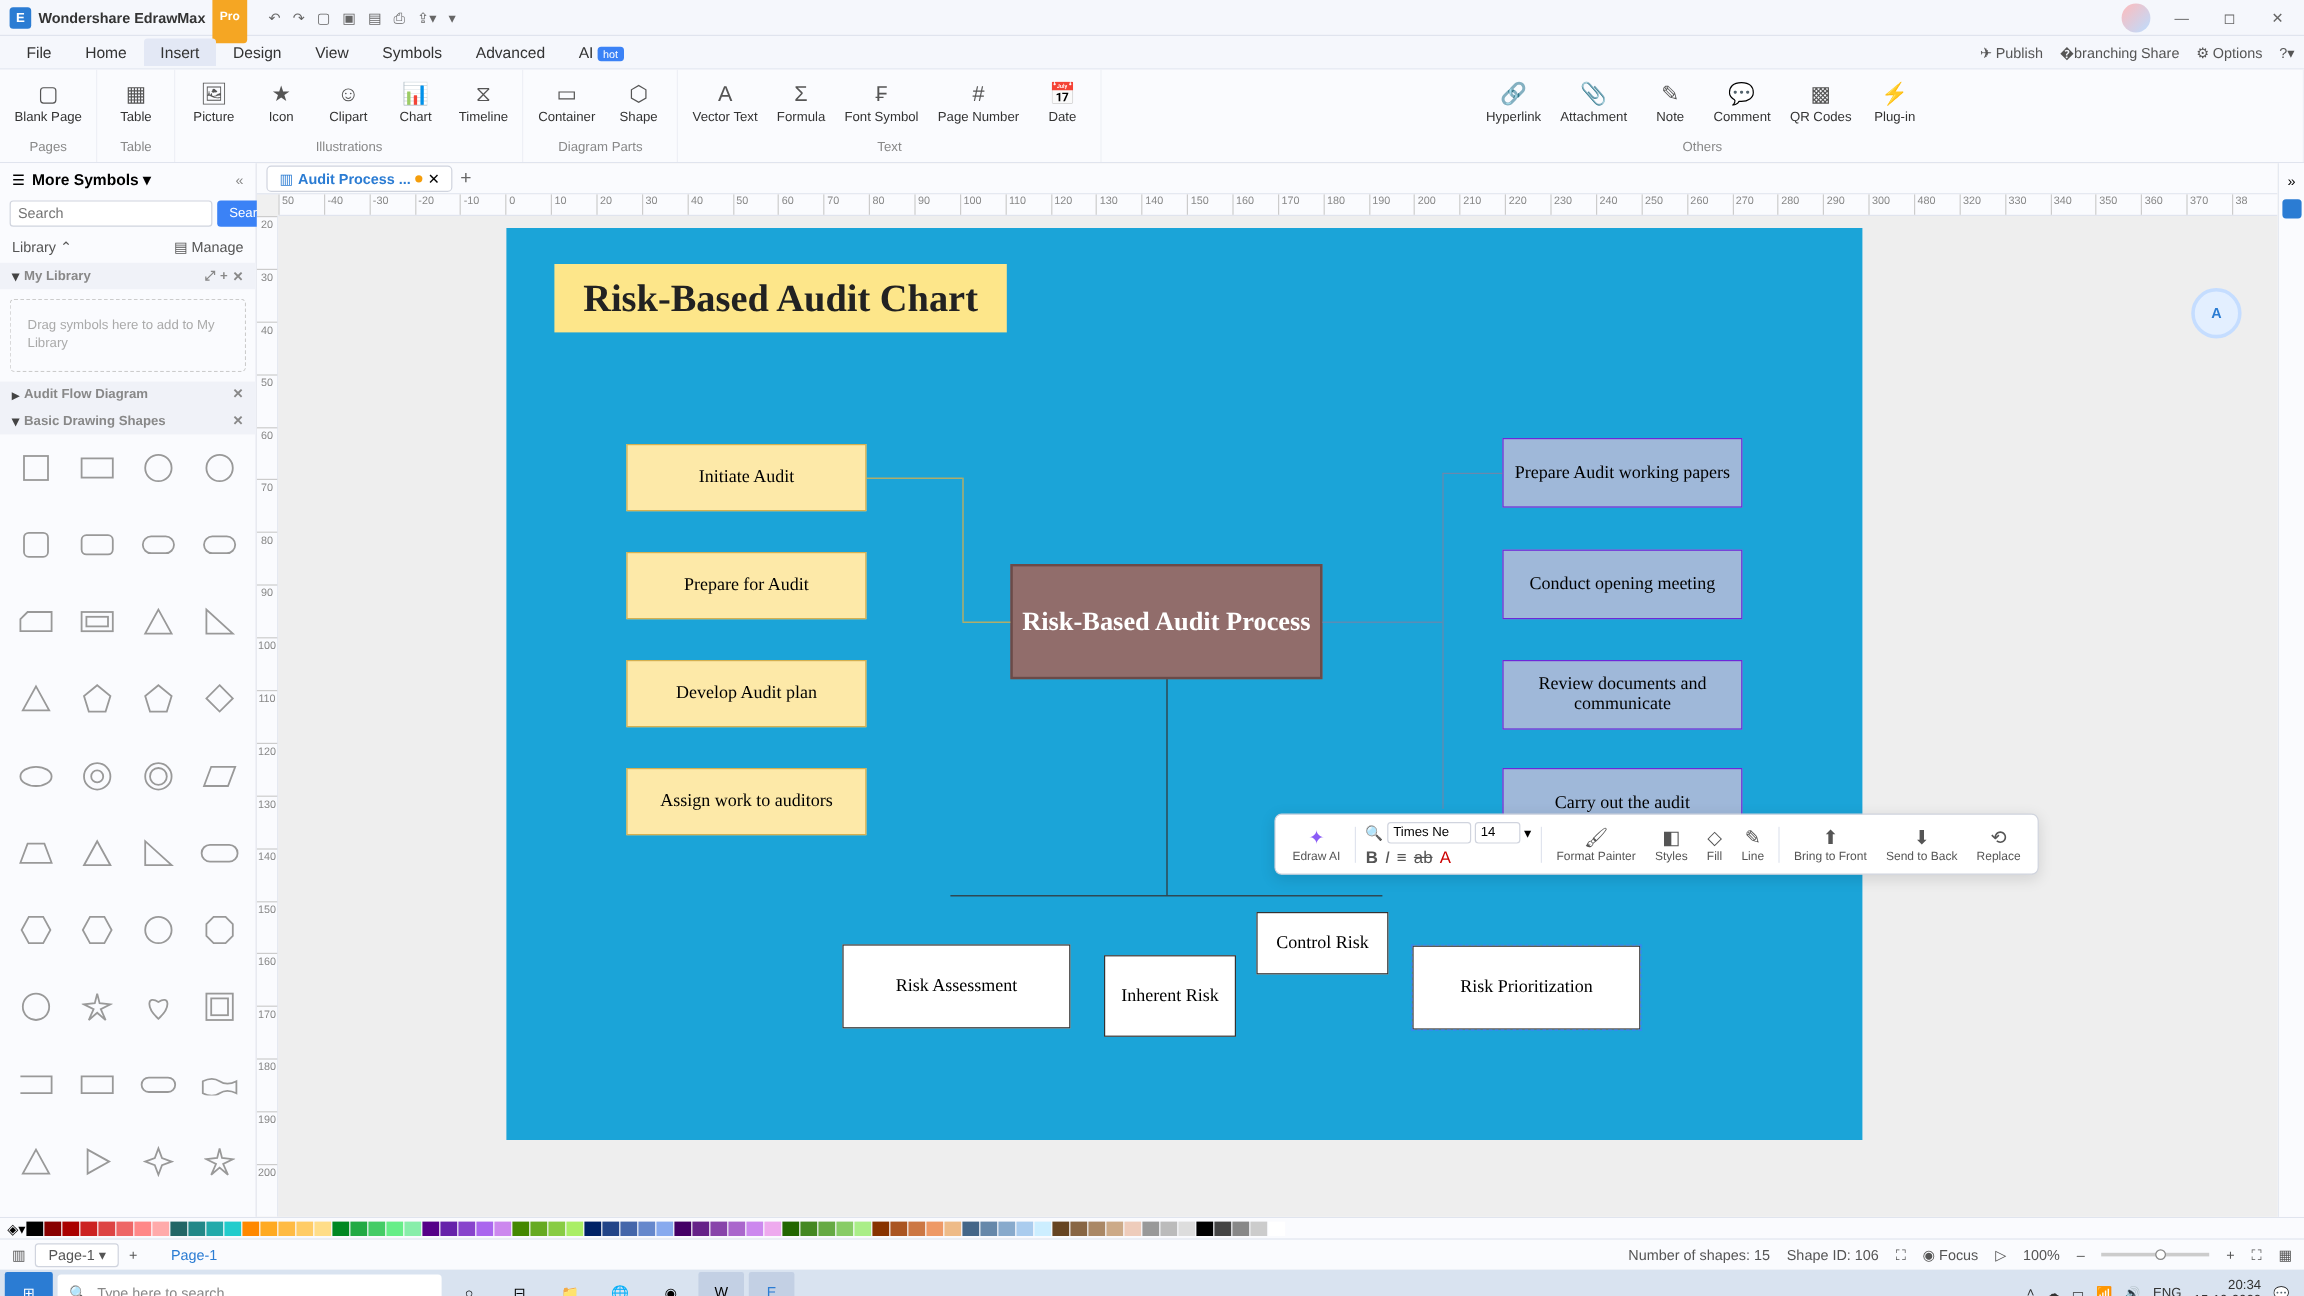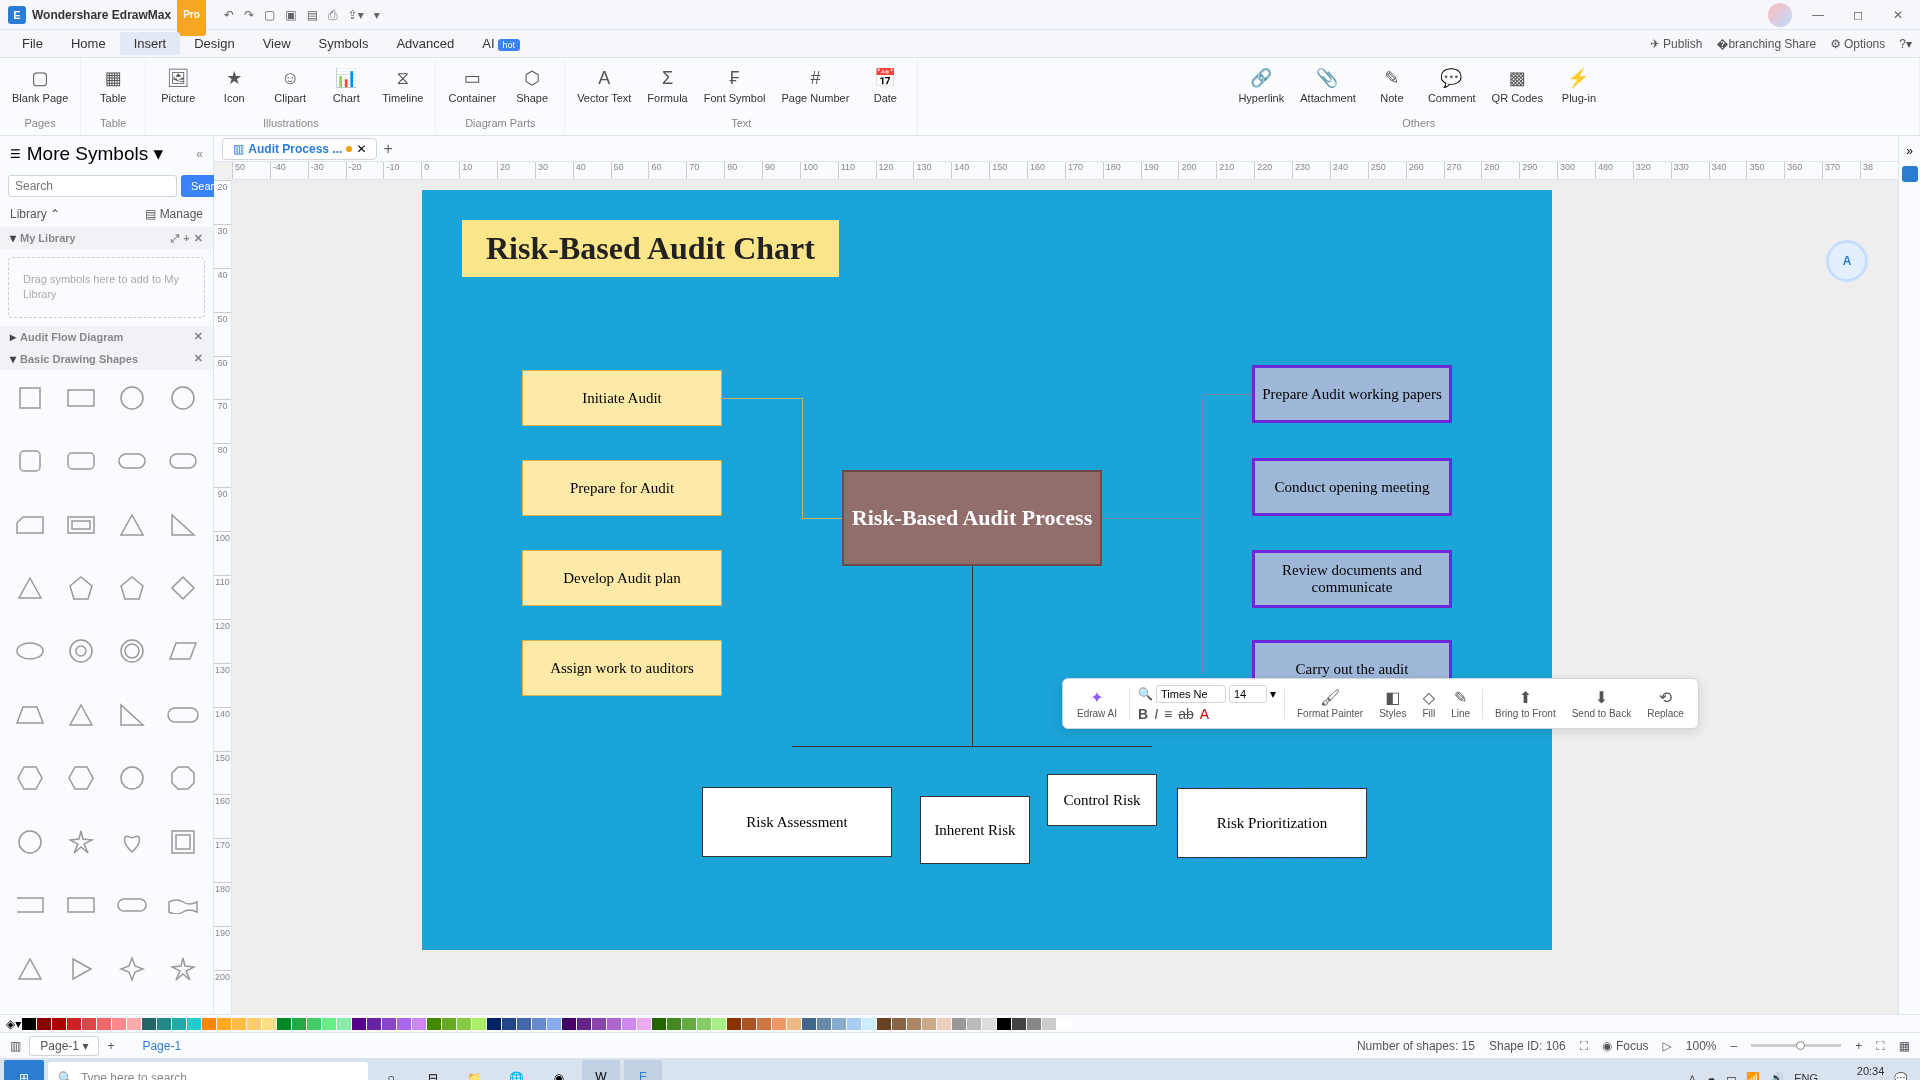--- a/index.html
+++ b/index.html
@@ -23,21 +23,21 @@
 .ribbon{height:78px;background:#fafbfe;display:flex;border-bottom:1px solid #e0e4ee}
 .ribbon-group{display:flex;flex-direction:column;align-items:center;padding:4px 12px;border-right:1px solid #eef0f6}
 .ribbon-items{display:flex;gap:16px;flex:1;align-items:flex-start;padding-top:4px}
 .ribbon-btn{display:flex;flex-direction:column;align-items:center;gap:2px;cursor:pointer;min-width:40px}
 .ribbon-icon{width:24px;height:24px;display:flex;align-items:center;justify-content:center;color:#555;font-size:18px}
 .ribbon-label{font-size:11px;color:#333;text-align:center;line-height:1.1}
 .group-label{font-size:11px;color:#888;padding-bottom:2px}
 .main{display:flex;height:calc(100% - 30px - 28px - 78px - 26px - 40px)}
 .sidebar{width:214px;background:#fafbfe;border-right:1px solid #e0e4ee;display:flex;flex-direction:column}
 .sidebar-header{display:flex;align-items:center;padding:6px 10px;gap:6px}
-.sidebar-header-title{font-weight:400;font-size:19px;flex:1}
+.sidebar-header-title{font-weight:700;font-size:13px;flex:1}
 .collapse-icon{color:#888;cursor:pointer}
 .search-row{display:flex;padding:4px 8px;gap:4px}
 .search-input{flex:1;border:1px solid #d0d4de;border-radius:3px;padding:3px 6px;font-size:12px}
 .search-btn{background:#3b82f6;color:#fff;border:none;border-radius:3px;padding:3px 10px;font-size:11px;cursor:pointer}
 .lib-row{display:flex;justify-content:space-between;padding:6px 10px;font-size:12px;color:#555}
 .lib-section-hdr{display:flex;align-items:center;padding:4px 10px;background:#f0f2f8;font-size:12px;font-weight:600;color:#444;gap:4px}
 .lib-section-hdr .spacer{flex:1}
 .lib-section-hdr span{cursor:pointer;color:#888;font-size:11px}
 .drop-area{margin:8px;border:1px dashed #ccc;border-radius:4px;padding:14px;color:#aaa;font-size:11px;line-height:1.4}
 .shapes-grid{display:grid;grid-template-columns:repeat(4,1fr);gap:6px;padding:8px;overflow-y:auto;flex:1}
@@ -49,21 +49,21 @@
 .doc-tab-dot{width:6px;height:6px;background:#f59e0b;border-radius:50%}
 .add-tab{margin-left:6px;cursor:pointer;color:#666;font-size:16px}
 .hruler{height:18px;background:#fafbfe;border-bottom:1px solid #e0e4ee;position:relative;margin-left:18px;font-size:9px;color:#888;display:flex}
 .hruler div{flex:1;border-left:1px solid #ccc;padding-left:2px}
 .vruler{width:18px;background:#fafbfe;border-right:1px solid #e0e4ee;position:absolute;left:0;top:44px;bottom:0;font-size:9px;color:#888;display:flex;flex-direction:column}
 .vruler div{flex:1;border-top:1px solid #ccc;padding-top:1px;writing-mode:horizontal-tb;text-align:center}
 .canvas{position:absolute;left:18px;top:44px;right:0;bottom:0;background:#eee;overflow:auto}
 .page{position:absolute;left:190px;top:10px;width:1130px;height:760px;background:#1ba4d8}
 .chart-title{position:absolute;left:40px;top:30px;background:#fde68a;padding:10px 24px;font-size:32px;font-weight:bold;font-family:'Times New Roman',serif;color:#222}
 .yellow-box{position:absolute;width:200px;height:56px;background:#fde9a8;border:1px solid #d4b050;display:flex;align-items:center;justify-content:center;text-align:center;font-size:15px;font-family:'Times New Roman',serif}
-.blue-box{position:absolute;width:200px;height:58px;background:#9fb8d9;border:3px solid #6d28d9;display:flex;align-items:center;justify-content:center;text-align:center;font-size:15px;font-family:'Times New Roman',serif;padding:4px}
+.blue-box{position:absolute;width:200px;height:58px;background:#9fb8d9;border:1px solid #6d28d9;display:flex;align-items:center;justify-content:center;text-align:center;font-size:15px;font-family:'Times New Roman',serif;padding:4px}
 .center-box{position:absolute;left:420px;top:280px;width:260px;height:96px;background:#916d6b;color:#fff;display:flex;align-items:center;justify-content:center;text-align:center;font-size:22px;font-weight:bold;font-family:'Times New Roman',serif;border:2px solid #6b4a48}
 .white-box{position:absolute;background:#fff;border:1px solid #333;display:flex;align-items:center;justify-content:center;font-size:15px;font-family:'Times New Roman',serif}
 .selected{outline:1px dashed #3b82f6}
 .connector{position:absolute;border:1px solid #d4b050}
 .float-toolbar{position:absolute;background:#fff;border:1px solid #d0d4de;border-radius:6px;box-shadow:0 3px 12px rgba(0,0,0,.12);display:flex;align-items:center;padding:6px 10px;gap:8px;z-index:10}
 .float-item{display:flex;flex-direction:column;align-items:center;gap:1px;cursor:pointer;padding:2px 4px}
 .float-icon{font-size:16px;color:#555}
 .float-label{font-size:10px;color:#555}
 .float-sep{width:1px;height:30px;background:#e0e4ee}
 .font-sel{border:1px solid #d0d4de;border-radius:3px;padding:2px 4px;font-size:11px;width:70px}
@@ -573,21 +573,21 @@
         <div class="yellow-box" style="left:100px;top:270px">Prepare for Audit</div>
         <div class="yellow-box" style="left:100px;top:360px">Develop Audit plan</div>
         <div class="yellow-box" style="left:100px;top:450px">Assign work to auditors</div>
         <div class="center-box">Risk-Based Audit Process</div>
         <div class="blue-box" style="left:830px;top:175px">Prepare Audit working papers</div>
         <div class="blue-box" style="left:830px;top:268px">Conduct opening meeting</div>
         <div class="blue-box" style="left:830px;top:360px">Review documents and communicate</div>
         <div class="blue-box" style="left:830px;top:450px">Carry out the audit</div>
         <div class="white-box" style="left:280px;top:597px;width:190px;height:70px">Risk Assessment</div>
         <div class="white-box" style="left:498px;top:606px;width:110px;height:68px">Inherent Risk</div>
-        <div class="white-box" style="left:625px;top:584px;width:110px;height:52px">Control Risk</div>
+        <div class="white-box" style="left:625px;top:570px;width:110px;height:52px">Control Risk</div>
         <div class="white-box selected" style="left:755px;top:598px;width:190px;height:70px">Risk Prioritization</div>
 
         <div class="connector" style="left:300px;top:208px;width:80px;height:0;border-width:1px 0 0 0"></div>
         <div class="connector" style="left:380px;top:208px;width:0;height:120px;border-width:0 0 0 1px"></div>
         <div class="connector" style="left:380px;top:328px;width:40px;height:0;border-width:1px 0 0 0"></div>
         <div class="connector" style="left:680px;top:328px;width:100px;height:0;border-width:1px 0 0 0;border-color:#6b88ad"></div>
         <div class="connector" style="left:780px;top:204px;width:0;height:280px;border-width:0 0 0 1px;border-color:#6b88ad"></div>
         <div class="connector" style="left:780px;top:204px;width:50px;height:0;border-width:1px 0 0 0;border-color:#6b88ad"></div>
         <div class="connector" style="left:550px;top:376px;width:0;height:180px;border-width:0 0 0 1px;border-color:#333"></div>
         <div class="connector" style="left:370px;top:556px;width:360px;height:0;border-width:1px 0 0 0;border-color:#333"></div>

